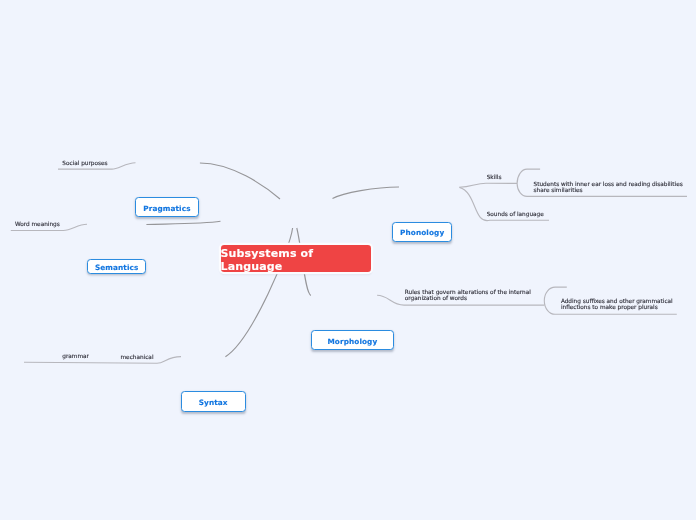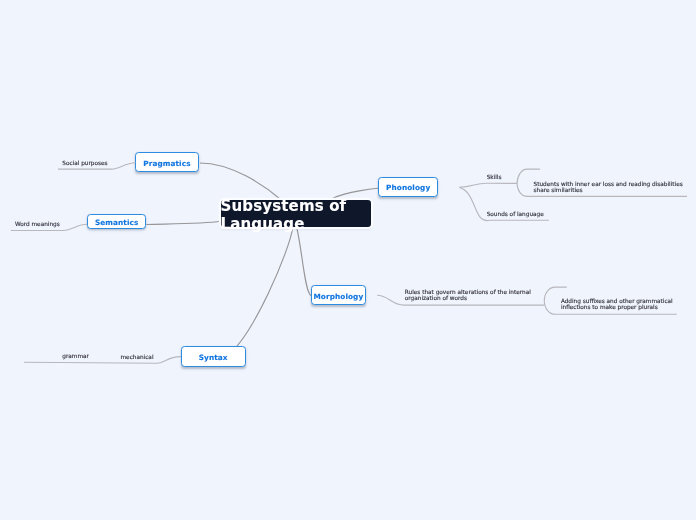--- a/index.html
+++ b/index.html
@@ -1,21 +1,21 @@
 <!DOCTYPE html>
 <html><head>
 <meta charset="utf-8">
 <title>Subsystems of Language</title>
 <style>
   html,body{margin:0;padding:0;}
   body{width:696px;height:520px;background:#f0f4fd;font-family:"DejaVu Sans",sans-serif;overflow:hidden;position:relative;-webkit-font-smoothing:antialiased;}
   #stage{position:absolute;left:0;top:0;width:696px;height:520px;}
   svg.edges{position:absolute;left:0;top:0;width:696px;height:520px;pointer-events:none;overflow:visible;}
-  .node{position:absolute;box-sizing:border-box;}
-  .root-node{background:#0f172a;border-radius:3.2px;color:#ffffff;font-weight:bold;font-size:15px;
+  .node{position:absolute;box-sizing:border-box;margin-top:45px;}
+  .root-node{background:#ef4444;border-radius:3.2px;color:#ffffff;font-weight:bold;font-size:11px;
              display:flex;align-items:center;justify-content:center;letter-spacing:0.15px;padding-top:2.5px;-webkit-text-stroke:0.12px #ffffff;
              box-shadow:0 0 0 2.2px #fbfcff, 0 1.2px 2.2px rgba(40,55,85,0.26);}
   .branch-node{background:#ffffff;border:1.6px solid #2b8ce0;border-radius:3.6px;color:#1276e0;font-weight:bold;
                font-size:7.3px;display:flex;align-items:center;justify-content:center;letter-spacing:0.1px;padding-top:1.6px;-webkit-text-stroke:0.12px #1276e0;
                box-shadow:0 1.2px 2.2px rgba(40,55,85,0.30);}
   .leaf{position:absolute;font-size:5.75px;color:#33333d;white-space:nowrap;line-height:6px;letter-spacing:0px;
         -webkit-font-smoothing:antialiased;text-rendering:geometricPrecision;-webkit-text-stroke:0.15px #33333d;}
 </style>
 </head>
 <body>
@@ -34,22 +34,22 @@
       <path d="M 292.6,228 C 290,249 252,340 225.4,356.7"></path>
 
       <path d="M 146.4,224.5 C 174.9,223.8 204.3,223.9 220.5,221.3"></path>
     </g>
   </svg>
 
   <div class="node root-node" style="left:220.5px;top:200.3px;width:150.2px;height:27.2px;">Subsystems of Language</div>
 
   <div class="node branch-node" style="left:135.3px;top:152.2px;width:63.3px;height:20.3px;">Pragmatics</div>
   <div class="node branch-node" style="left:86.9px;top:214.3px;width:59.5px;height:15px;">Semantics</div>
-  <div class="node branch-node" style="left:378px;top:176.9px;width:60.4px;height:20.3px;">Phonology</div>
-  <div class="node branch-node" style="left:310.9px;top:285.1px;width:55px;height:20.3px;">Morphology</div>
+  <div class="node branch-node" style="left:392px;top:176.9px;width:60.4px;height:20.3px;">Phonology</div>
+  <div class="node branch-node" style="left:310.9px;top:285.1px;width:83px;height:20.3px;">Morphology</div>
   <div class="node branch-node" style="left:180.7px;top:346.3px;width:65px;height:20.3px;">Syntax</div>
 
   <svg class="edges" viewBox="0 0 696 520">
     <g fill="none" stroke="#b7b7bd" stroke-width="1.1">
 
       <path d="M 58,169.15 L 112,169.15 C 118.2,169.15 126.2,162.7 135.5,162.7"></path>
 
       <path d="M 10.8,230.5 L 63.3,230.5 C 71.8,230.5 77.4,224.3 87,224.3"></path>
 
       <path d="M 459.3,187.3 C 472.8,186.8 477,182.5 488,183.3 L 517.1,183.4"></path>

